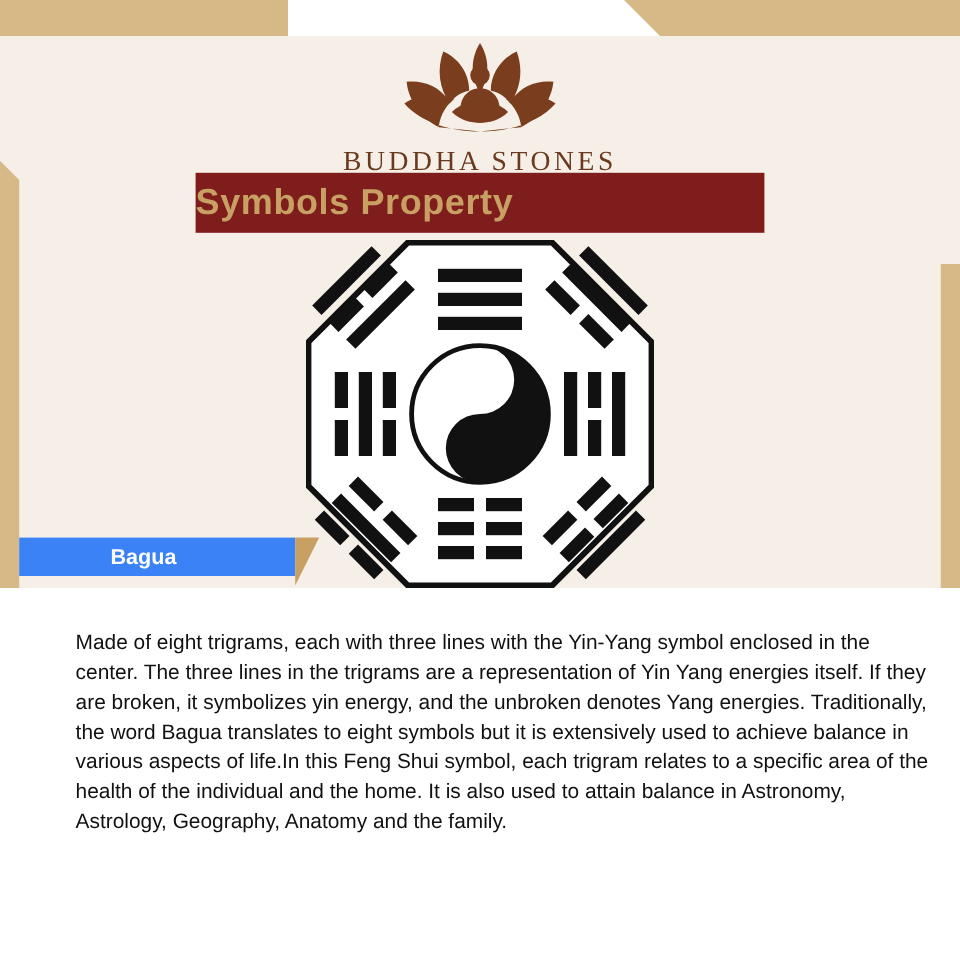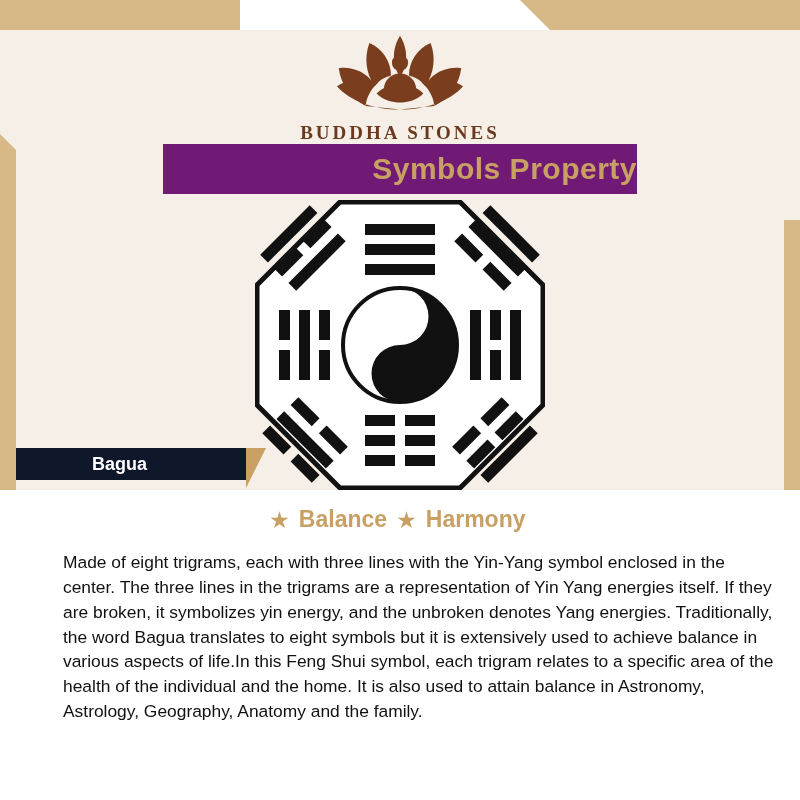--- a/index.html
+++ b/index.html
@@ -65,34 +65,34 @@
 
   
   .logo-block {
     position: absolute;
     top: 22px; left: 0; right: 0;
     display: flex; flex-direction: column; align-items: center;
   }
   .logo-mark { width: 180px; height: 96px; }
   .brand-name {
     margin-top: 4px;
-    font-size: 19px;
+    font-size: 23px;
     letter-spacing: 3px;
-    font-weight: bold;
+    font-weight: normal;
     color: #6b3a1e;
     font-family: "Liberation Serif", serif;
   }
 
   
   .title-banner {
     position: absolute;
     top: 144px; left: 163px;
     width: 474px; height: 50px;
-    background: #701a75;
-    display: flex; align-items: center; justify-content: flex-end;
+    background: #7f1d1d;
+    display: flex; align-items: center; justify-content: flex-start;
   }
   .title-text {
     font-size: 30px; font-weight: bold;
     color: #c8a063;
     font-family: "Liberation Sans", sans-serif;
     letter-spacing: 0.5px;
   }
 
   
   .bagua-wrap {
@@ -100,21 +100,21 @@
     top: 200px; left: 0; right: 0;
     display: flex; justify-content: center;
   }
 
   
   .label-tab {
     position: absolute;
     top: 448px; left: 16px;
     height: 32px;
     min-width: 230px;
-    background: #0f172a;
+    background: #3b82f6;
     display: flex; align-items: center;
     padding-left: 76px;
   }
   .label-tab:after {
     content: "";
     position: absolute; top: 0; right: -20px;
     border-left: 20px solid #c8a063;
     border-bottom: 40px solid transparent;
   }
   .label-tab-text {
@@ -260,22 +260,16 @@
         </g>
       </svg>
     </span>
   </div>
 
   <div class="label-tab">
     <span class="label-tab-text">Bagua</span>
   </div>
 
   <div class="body-panel">
-    <div class="keywords">
-      <span class="star">★</span>
-      <span class="kw">Balance</span>
-      <span class="star">★</span>
-      <span class="kw">Harmony</span>
-    </div>
     <p class="body-text">Made of eight trigrams, each with three lines with the Yin-Yang symbol enclosed in the center. The three lines in the trigrams are a representation of Yin Yang energies itself. If they are broken, it symbolizes yin energy, and the unbroken denotes Yang energies. Traditionally, the word Bagua translates to eight symbols but it is extensively used to achieve balance in various aspects of life.In this Feng Shui symbol, each trigram relates to a specific area of the health of the individual and the home. It is also used to attain balance in Astronomy, Astrology, Geography, Anatomy and the family.</p>
   </div>
 
 </div>
 
 </body></html>

